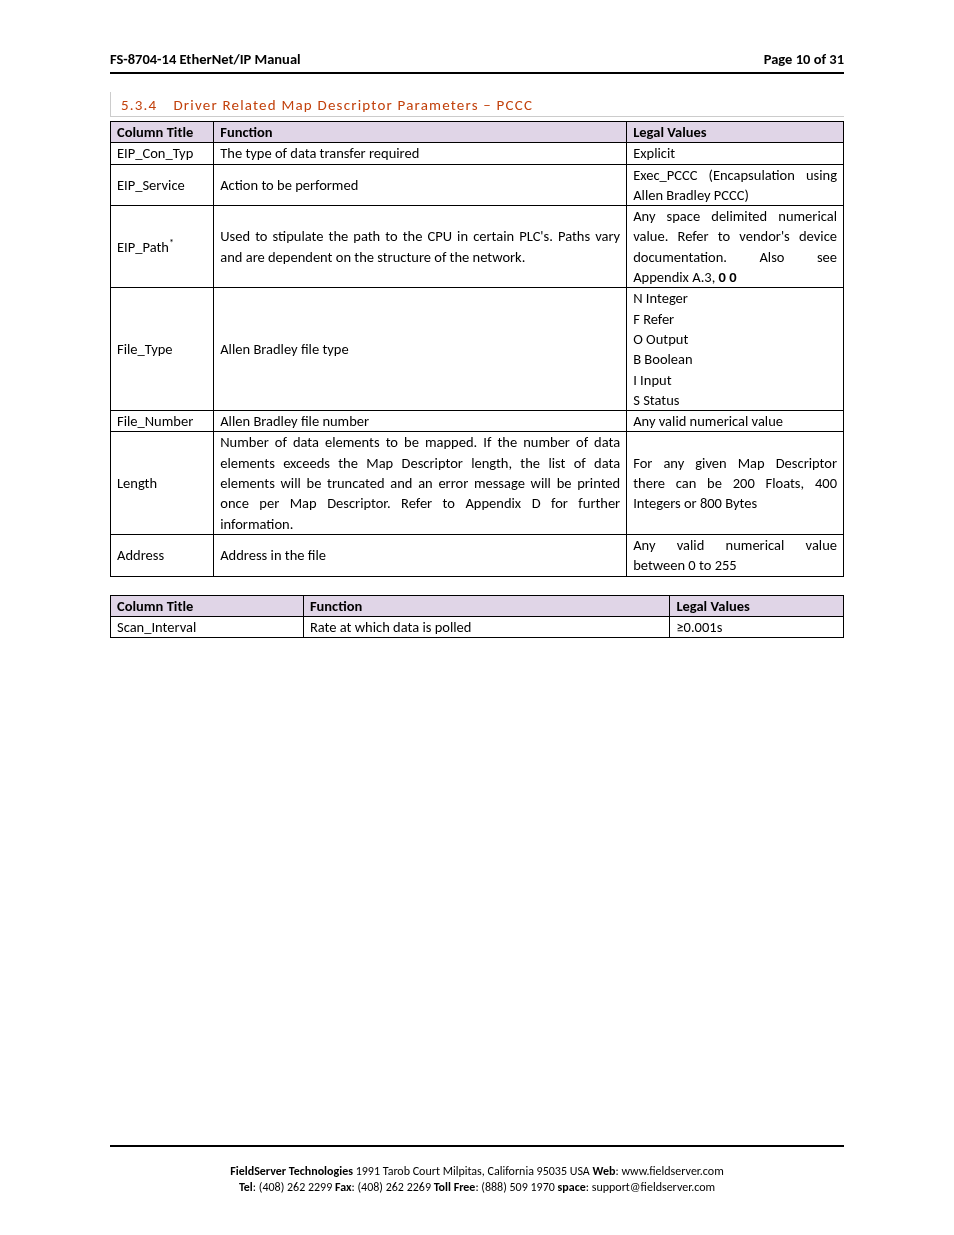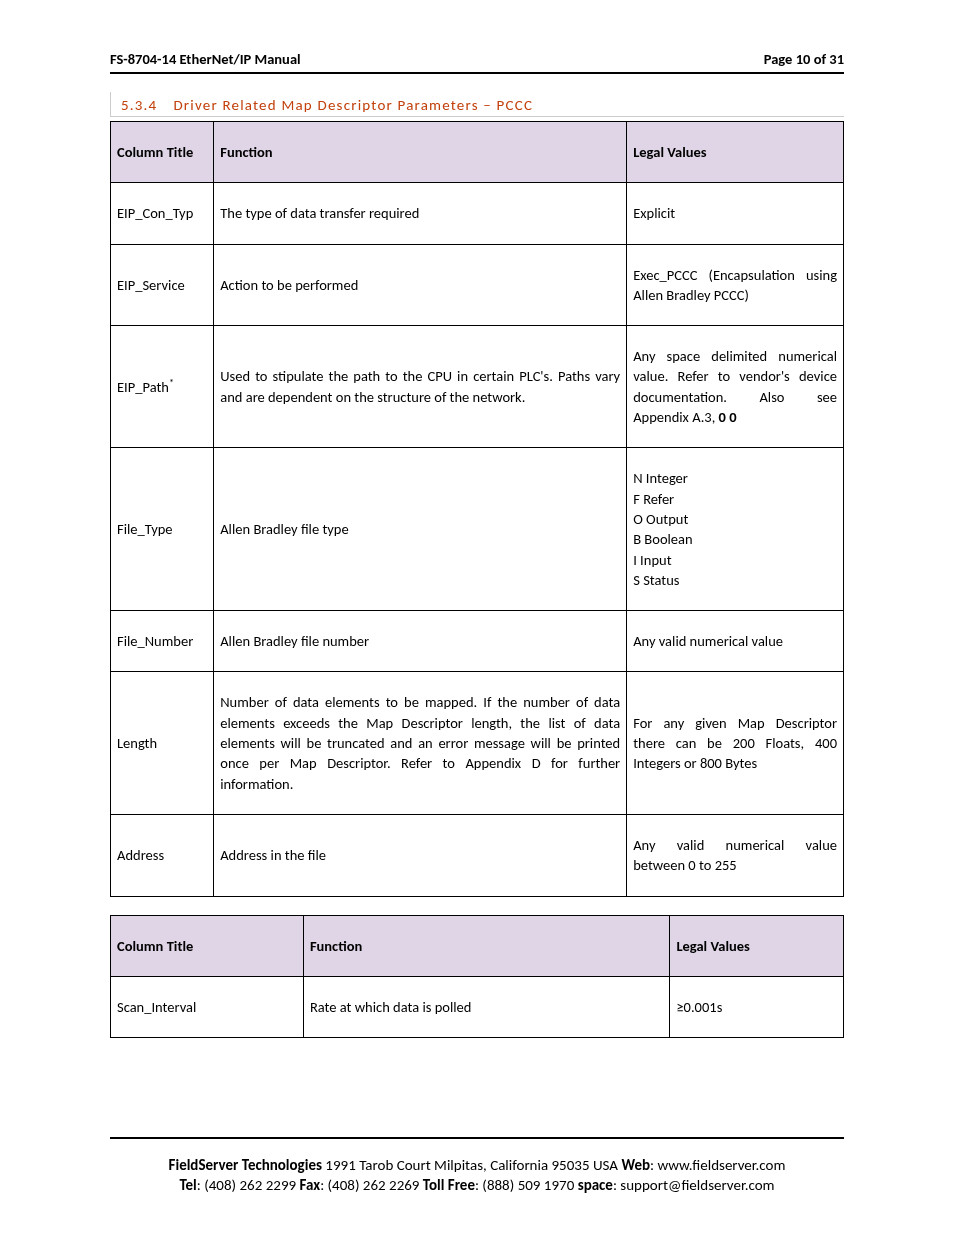--- a/index.html
+++ b/index.html
@@ -39,21 +39,21 @@
     font-size: 15px;
   }
   .sec-num { display: inline-block; margin-right: 16px; }
   table.doc {
     border-collapse: collapse;
     border: 1px solid #000;
     margin-bottom: 18px;
   }
   table.doc th, table.doc td {
     border: 1px solid #000;
-    padding: 20px 6px;
+    padding: 0 6px;
     vertical-align: middle;
     font-size: 14.5px;
     line-height: 1.4;
   }
   table.doc th {
     background: #e0d5e7;
     text-align: left;
     font-weight: bold;
     color: #000;
   }
@@ -64,21 +64,21 @@
   .t2 .col-func  { width: 190px; }
   .t2 .col-legal { width: 90px; }
   .justify { text-align: justify; }
   .sup { vertical-align: super; font-size: 0.7em; line-height:0; }
   .multiline span { display:block; }
   .footer {
     margin-top: auto;
     border-top: 2px solid #000;
     padding-top: 16px;
     text-align: center;
-    font-size: 15px;
+    font-size: 12px;
     line-height: 1.35;
   }
   .footer b { font-weight: bold; }
 </style>
 </head>
 <body>
 
 <div class="page">
   <div class="header">
     <span>FS-8704-14 EtherNet/IP Manual</span>

